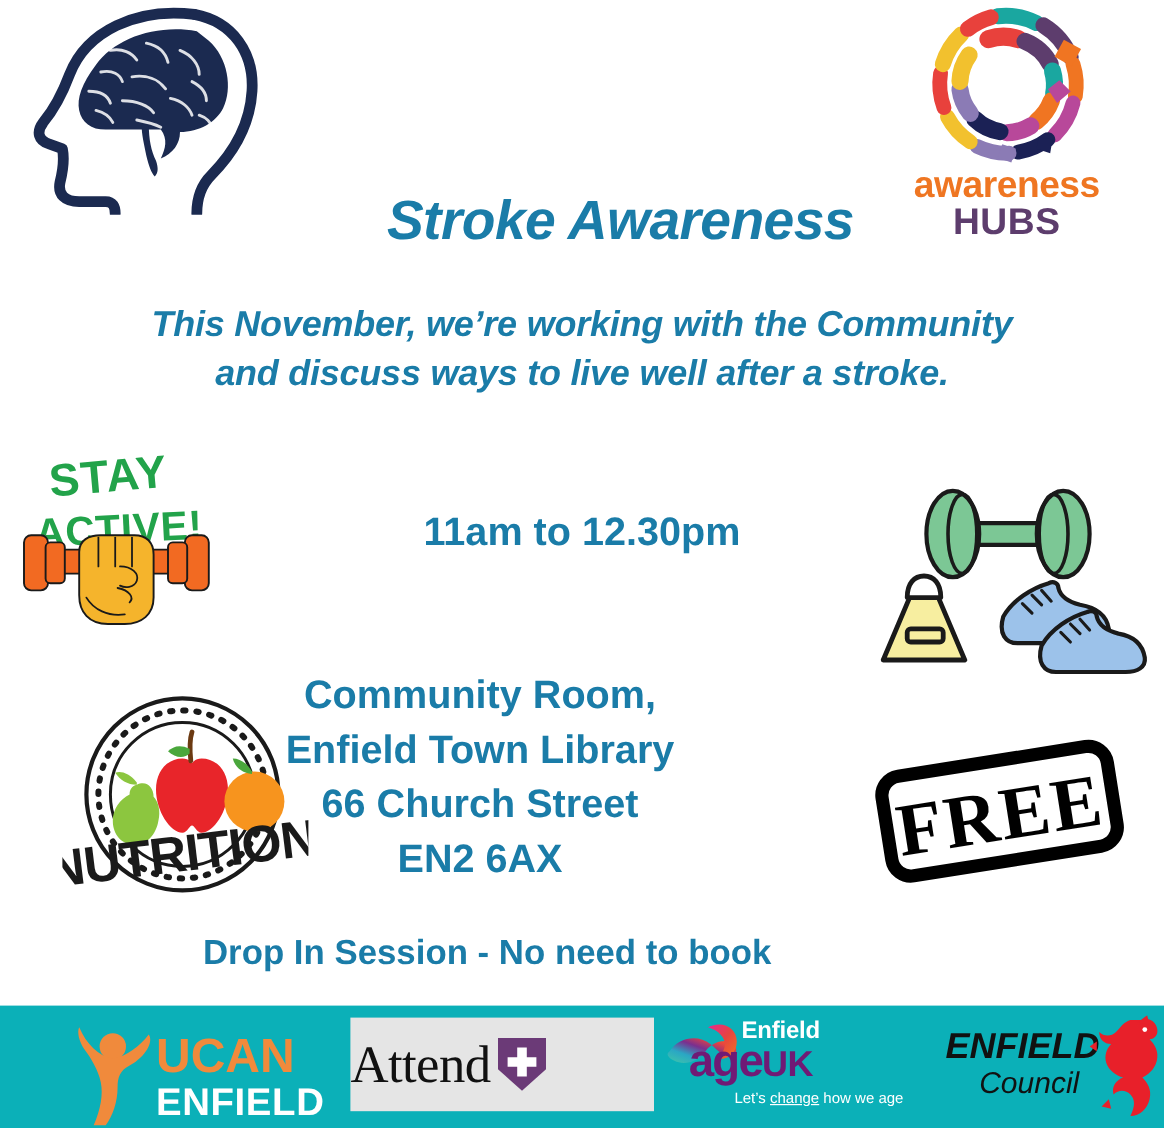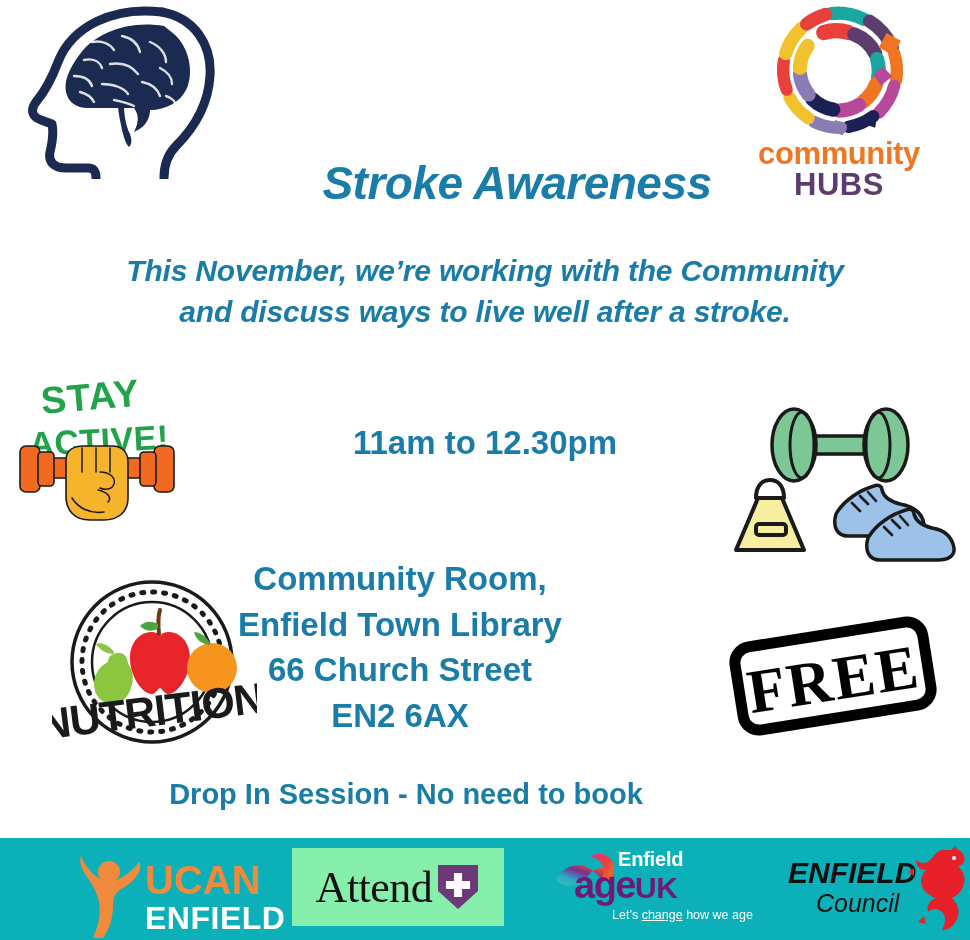--- a/index.html
+++ b/index.html
@@ -69,28 +69,28 @@
   .fitness{position:absolute;left:718px;top:402px;width:240px;height:170px;}
 
   
   .freestamp{position:absolute;left:726px;top:612px;width:215px;height:128px;}
 
   
   .footer{
     position:absolute;left:0;top:838px;width:970px;height:102px;
     background:#0bb0b8;
   }
-  .ucan{position:absolute;left:59px;top:8px;width:215px;height:92px;}
+  .ucan{position:absolute;left:44px;top:8px;width:215px;height:92px;}
   .ucan-text{position:absolute;left:86px;top:14px;line-height:1.0;}
   .ucan-text .u1{display:block;font-size:40px;font-weight:700;color:#f08a3c;letter-spacing:0px;}
   .ucan-text .u2{display:block;font-size:32px;font-weight:700;color:#ffffff;letter-spacing:0.5px;margin-top:2px;}
 
   .attend{
-    position:absolute;left:292px;top:10px;width:212px;height:78px;
-    background:#86efac;display:flex;align-items:center;justify-content:center;
+    position:absolute;left:292px;top:10px;width:253px;height:78px;
+    background:#e5e5e5;display:flex;align-items:center;justify-content:flex-start;
   }
   .attend-word{
     font-family:"Liberation Serif", serif;font-size:44px;color:#111;
     letter-spacing:-0.5px;margin-right:4px;
   }
   .attend-shield{width:44px;height:48px;}
 
   .ageuk{position:absolute;left:552px;top:8px;width:190px;height:84px;}
   .ageuk-enfield{position:absolute;left:66px;top:2px;font-size:20px;font-weight:700;color:#fff;letter-spacing:-0.2px;}
   .ageuk-main{position:absolute;left:22px;top:20px;font-size:38px;font-weight:700;color:#701a75;letter-spacing:-1.5px;line-height:1;}
@@ -169,21 +169,21 @@
           <path d="M -41 -3 A 42 42 0 0 1 -33 -26" stroke="#f2c12e" stroke-width="15"></path>
         </g>
 
         <path d="M 44 -46 l 16 6 -6 16 -16 -6 z" fill="#f07522" transform="rotate(8)"></path>
         <path d="M 46 -4 l 10 10 -12 10 -8 -12 z" fill="#b8489a"></path>
         <path d="M -4 52 l 12 4 -4 12 -12 -4 z" fill="#8b7bb5"></path>
         <path d="M 28 46 l 12 2 -2 12 -12 -4 z" fill="#1b2155"></path>
       </g>
     </svg>
     <div class="hubs-word">
-      <span class="w1">community</span>
+      <span class="w1">awareness</span>
       <span class="w2">HUBS</span>
     </div>
   </div>
 
   <div class="title">Stroke Awareness</div>
 
   <div class="intro">
     <div>This November, we’re working with the Community</div>
     <div>and discuss ways to live well after a stroke.</div>
   </div>

